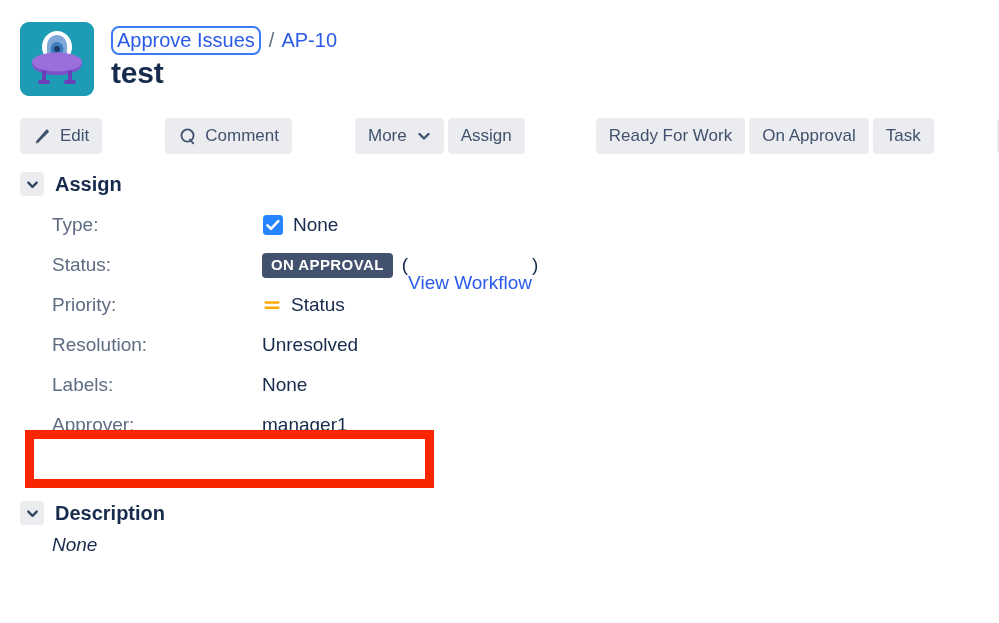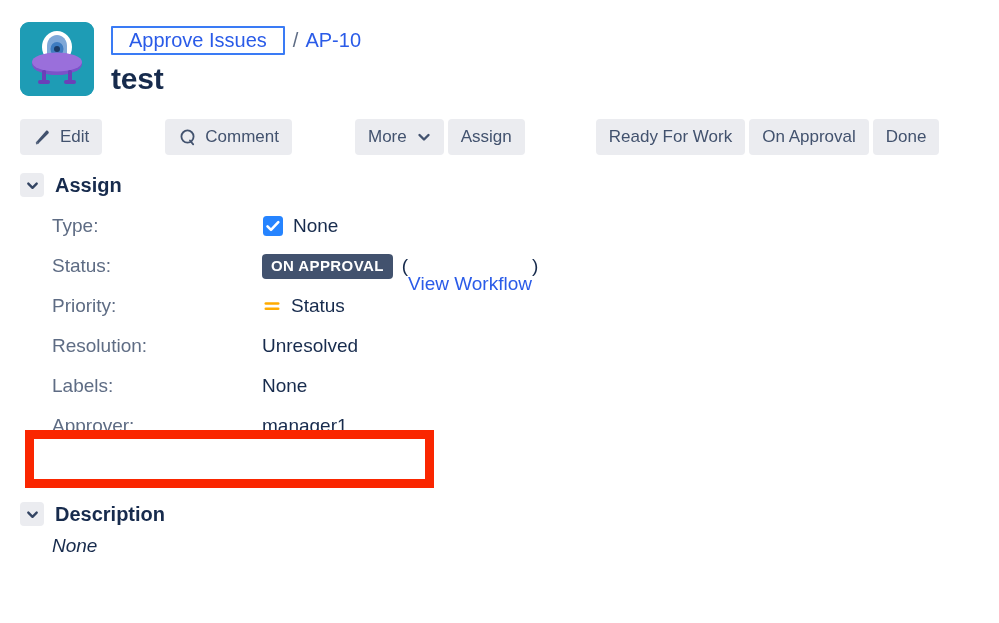--- a/index.html
+++ b/index.html
@@ -46,36 +46,35 @@
     align-items: center;
     height: 30px;
   }
   .crumb-link {
     color: #2A5BE8;
     text-decoration: none;
     cursor: pointer;
   }
   .crumb-focus {
     display: inline-block;
-    padding: 1px 16px;
+    padding: 1px 4px;
     border: 2px solid #3A7BF5;
-    border-radius: 1px;
+    border-radius: 8px;
     line-height: 23px;
   }
   .crumb-sep {
     color: #5E6C84;
     margin: 0 7px 0 8px;
     font-size: 20px;
   }
   .issue-title {
     font-size: 30px;
     font-weight: bold;
     color: #172B4D;
     line-height: 36px;
-    margin-top: 6px;
     letter-spacing: -0.2px;
   }
 
   
   .toolbar {
     display: flex;
     align-items: center;
     margin: 22px 0 0 20px;
     gap: 25px;
   }
@@ -290,21 +289,21 @@
   <div class="gap-lg"></div>
 
   <div class="grp">
     <button class="btn">
       <span class="btn-label">Ready For Work</span>
     </button>
     <button class="btn">
       <span class="btn-label">On Approval</span>
     </button>
     <button class="btn">
-      <span class="btn-label">Done</span>
+      <span class="btn-label">Task</span>
     </button>
   </div>
 
   <div class="gap-md"></div>
 
   <button class="btn">
     <span class="btn-label">Admin</span>
     <span class="btn-chevron">
       <svg width="14" height="14" viewBox="0 0 14 14">
         <path d="M2.5 5 L7 9.5 L11.5 5" fill="none" stroke="#42526E" stroke-width="2.4" stroke-linecap="round" stroke-linejoin="round"></path>

